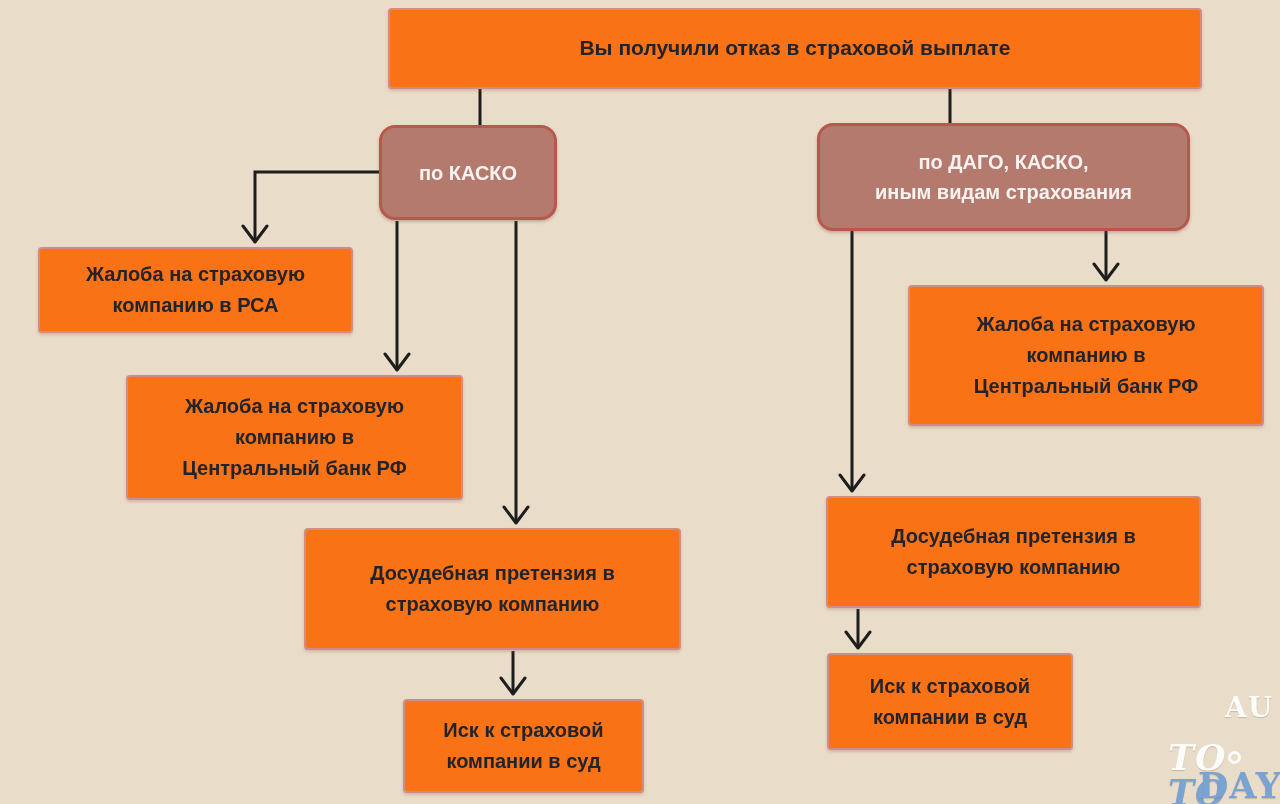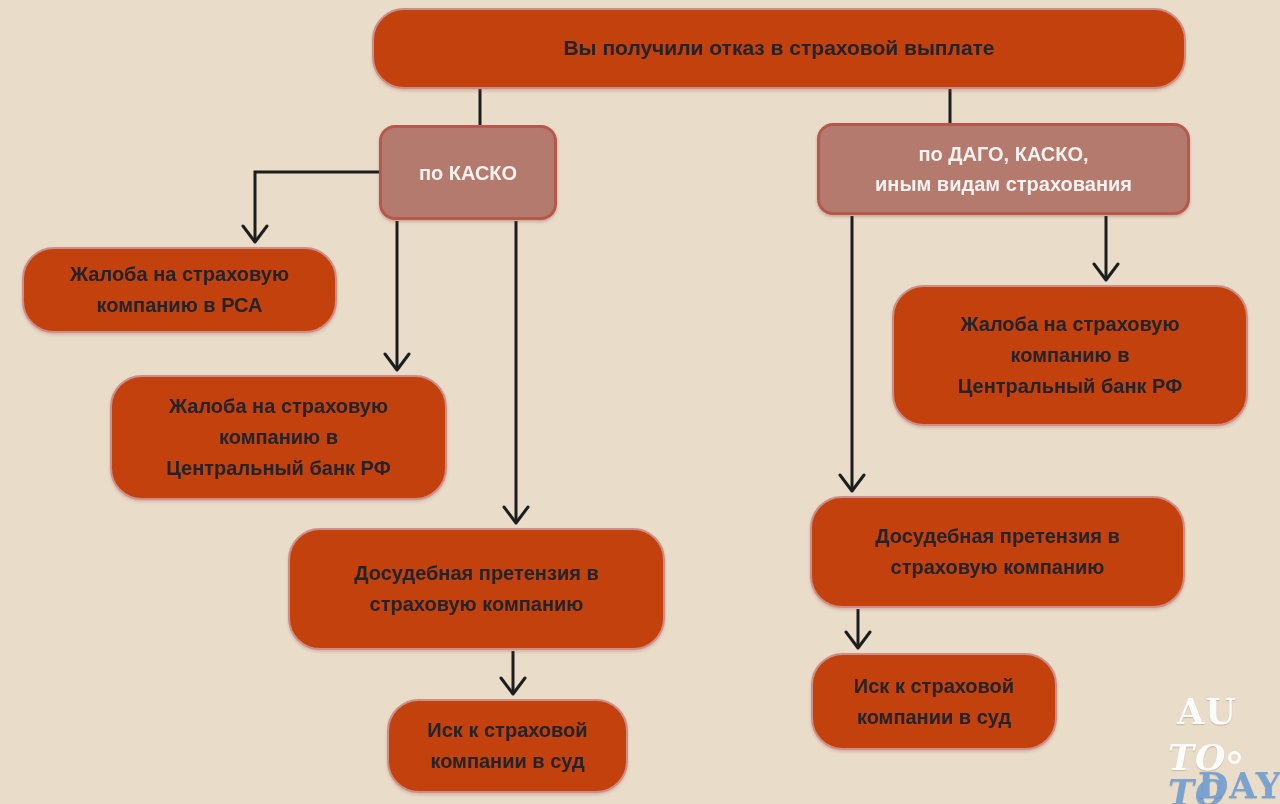--- a/index.html
+++ b/index.html
@@ -18,27 +18,28 @@
   .node {
     position: absolute;
     box-sizing: border-box;
     display: flex; align-items: center; justify-content: center;
     text-align: center;
     white-space: pre-line;
     font-weight: bold;
     padding: 6px 10px;
   }
   .white-node {
-    background: #c2410c;
+    background: #f97316;
     border: 2px solid #cf8d88;
-    border-radius: 32px;
+    border-radius: 4px;
     color: #23232a;
     font-size: 20px;
     line-height: 1.55;
     box-shadow: 0 2px 3px rgba(160, 100, 90, 0.30);
+    margin-left: 16px;
   }
   .dark-node {
     background: #b57a6e;
     border: 3px solid #b8584c;
     border-radius: 16px;
     color: #f8f3f0;
     font-size: 20px;
     line-height: 1.5;
     box-shadow: 0 2px 3px rgba(140, 80, 70, 0.35);
   }
@@ -47,21 +48,21 @@
   .wm {
     position: absolute;
     font-family: "DejaVu Serif", serif;
     font-weight: bold;
     line-height: 1;
     letter-spacing: 1px;
     text-shadow: 0 1px 1px rgba(90,70,60,0.25);
   }
   .wm-white { color: #fcfcfa; }
   .wm-blue  { color: #7ba3d2; }
-  .wm-au  { left: 1177px; top: 694px; font-size: 35px; }
+  .wm-au  { left: 1225px; top: 694px; font-size: 28px; }
   .wm-mid { left: 1168px; top: 740px; font-size: 35px; font-style: italic; }
   .wm-day { left: 1198px; top: 768px; font-size: 35px; }
   .wm-ring {
     display: inline-block;
     width: 7px; height: 7px;
     border: 3px solid #fcfcfa;
     border-radius: 50%;
     vertical-align: middle;
     margin: 0 1px 6px 1px;
   }
@@ -85,21 +86,21 @@
     <path d="M852,216 L852,491" marker-end="url(#arrow)"></path>
     <path d="M1106,216 L1106,280" marker-end="url(#arrow)"></path>
     <path d="M858,609 L858,648" marker-end="url(#arrow)"></path>
   </g>
 </svg>
 
 <div class="node white-node root-node" style="left:372px; top:8px; width:814px; height:81px;">Вы получили отказ в страховой выплате</div>
 
 <div class="node dark-node" style="left:379px; top:125px; width:178px; height:95px;">по КАСКО</div>
 
-<div class="node dark-node" style="left:817px; top:123px; width:373px; height:92px;">по ДАГО, КАСКО,
+<div class="node dark-node" style="left:817px; top:123px; width:373px; height:108px;">по ДАГО, КАСКО,
 иным видам страхования</div>
 
 <div class="node white-node" style="left:22px; top:247px; width:315px; height:86px;">Жалоба на страховую
 компанию в РСА</div>
 
 <div class="node white-node" style="left:110px; top:375px; width:337px; height:125px;">Жалоба на страховую
 компанию в
 Центральный банк РФ</div>
 
 <div class="node white-node" style="left:288px; top:528px; width:377px; height:122px;">Досудебная претензия в

